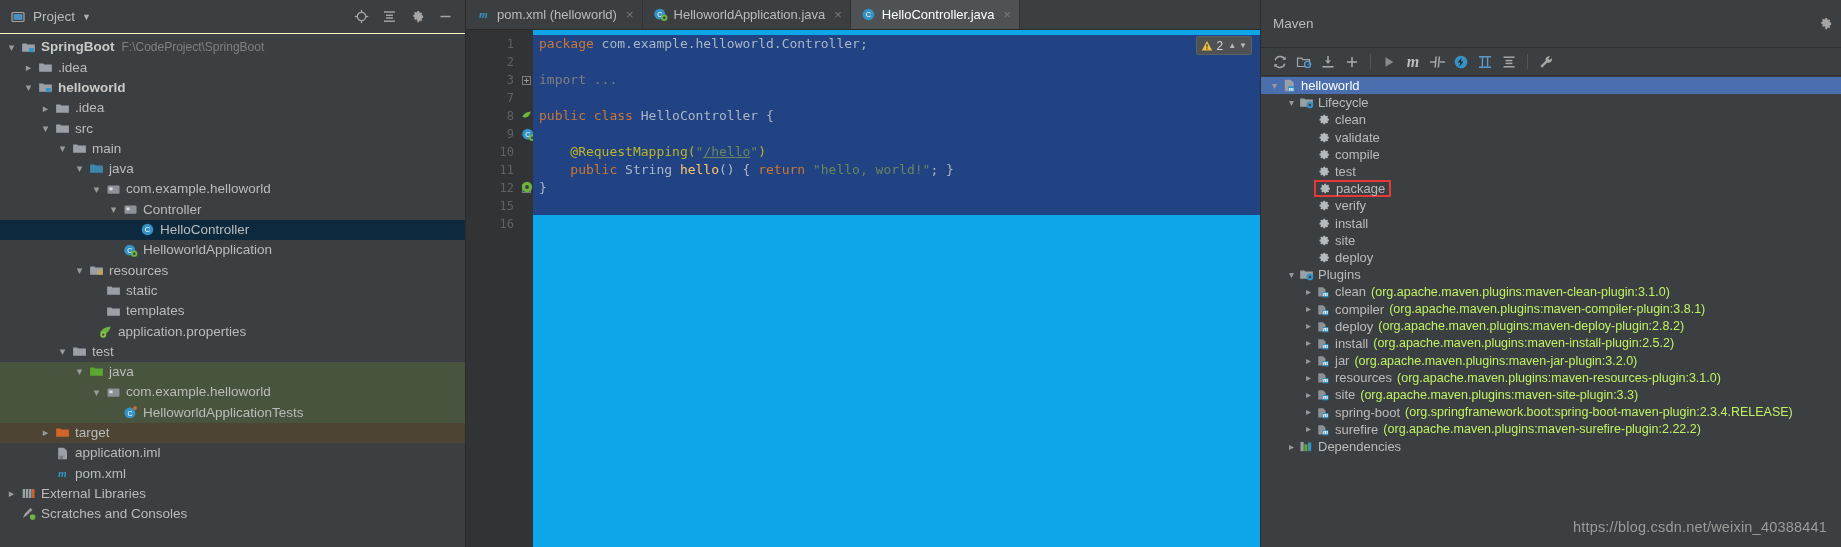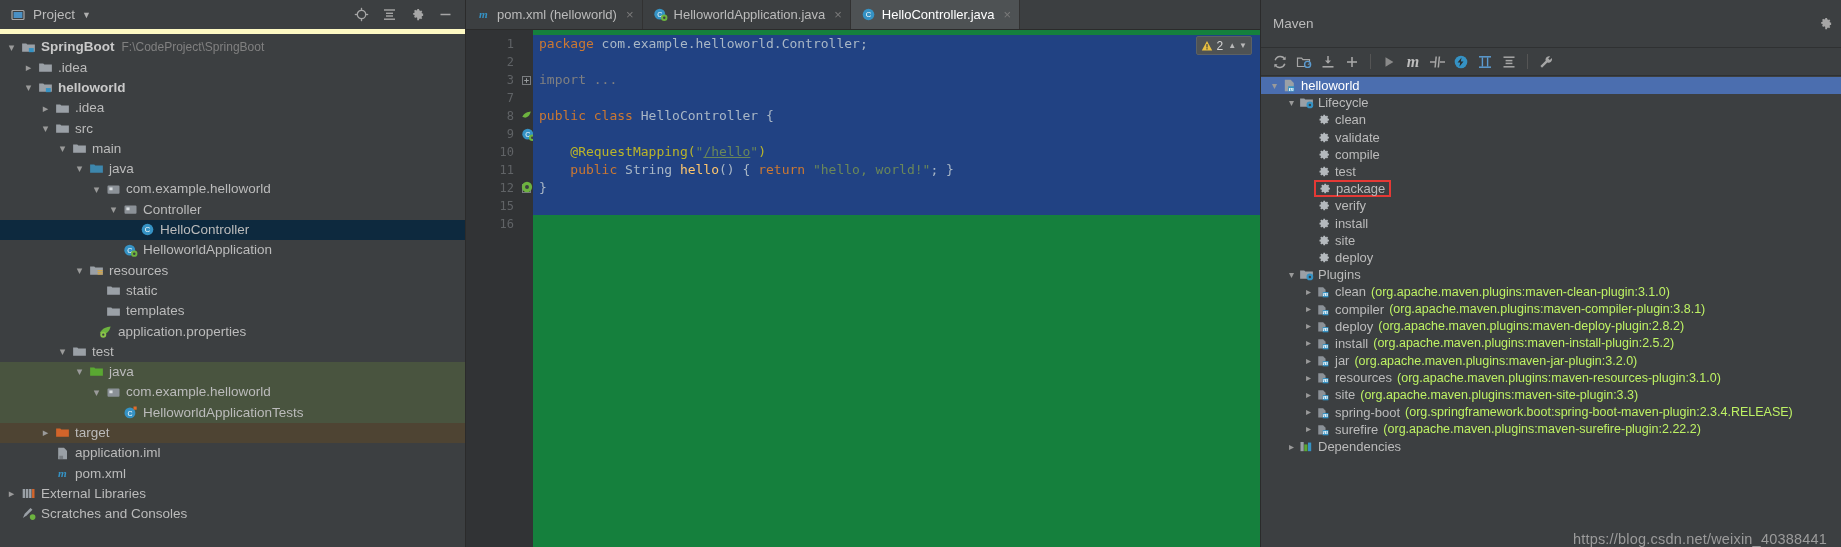--- a/index.html
+++ b/index.html
@@ -18,21 +18,21 @@
     width: 466px; height: 547px;
     background: #3c3f41;
     border-right: 1px solid #2b2b2b;
     display: flex; flex-direction: column;
   }
   .project-header {
     height: 26px; min-height: 34px;
     background: #3c3f41;
     display: flex; align-items: center;
     padding: 0 6px 0 10px;
-    border-bottom: 5px solid #fef9c3;
+    border-bottom: 1px solid #fef9c3;
   }
   .ph-left { display: flex; align-items: center; gap: 7px; flex: 1; }
   .ph-title { font-size: 13.5px; color: #bbbbbb; }
   .ph-icons { display: flex; align-items: center; gap: 12px; padding-right: 6px; }
   .icon-btn { width: 16px; height: 16px; display: flex; align-items: center; justify-content: center; cursor: pointer; }
 
   .tree { flex: 1; overflow: hidden; padding-top: 3px; }
   .row {
     height: 20.3px; display: flex; align-items: center;
     white-space: nowrap; font-size: 13.5px; color: #bbbbbb;
@@ -82,21 +82,21 @@
   }
   .gutter .gln { height: 18px; line-height: 18px; padding-right: 6px; position: relative; }
   .gutter .gmark {
     position: absolute; right: -14px; top: 2px; width: 13px; height: 13px;
   }
   .foldcol { width: 13px; min-width: 13px; background: #313335; padding-top: 5px; }
   .foldcol .fbox { height: 18px; display:flex; align-items:center; justify-content:center; }
   .code-lines {
     flex: 1; position: relative;
     font-family: "DejaVu Sans Mono", monospace; font-size: 13px;
-    padding-top: 5px; background: #15803d;
+    padding-top: 5px; background: #0ea5e9;
   }
   .cl { height: 18px; line-height: 18px; padding-left: 6px; white-space: pre; }
   .sel-block { background: #214283; }
   .kw { color: #cc7832; }
   .pl { color: #a9b7c6; }
   .str { color: #6a8759; }
   .ann { color: #bbb529; }
   .lnk { color: #6a8759; text-decoration: underline; }
   .cmt { color: #808080; }
   .idn { color: #ffc66d; }
@@ -132,21 +132,21 @@
     font-size: 13px; color: #bbbbbb; padding-right: 4px;
   }
   .mrow.sel { background: #4b6eaf; color: #ffffff; }
   .mrow .twisty { width: 11px; min-width: 11px; margin-right: 2px;
                   display:flex; align-items:center; justify-content:center; color: #9a9a9a; font-size: 10px; }
   .mrow .ico { width: 15px; min-width: 15px; height: 15px; margin-right: 4px;
                display:flex; align-items:center; justify-content:center; }
   .mrow .coord { color: #bef264; margin-left: 5px; font-size: 12.5px; }
   .pkg-wrap { display: flex; align-items: center; border: 2px solid #e53935; padding: 0 4px 0 1px; height: 17px; margin-left: -2px; }
   .watermark {
-    position: absolute; right: 14px; bottom: 0;
+    position: absolute; right: 14px; bottom: 12px;
     font-size: 14.5px; color: #9b9b9b; letter-spacing: .2px;
   }
 
   svg { display: block; }
   .chev { font-size: 11px; line-height: 1; }
 </style>
 </head>
 <body>
 
 <div class="app">

